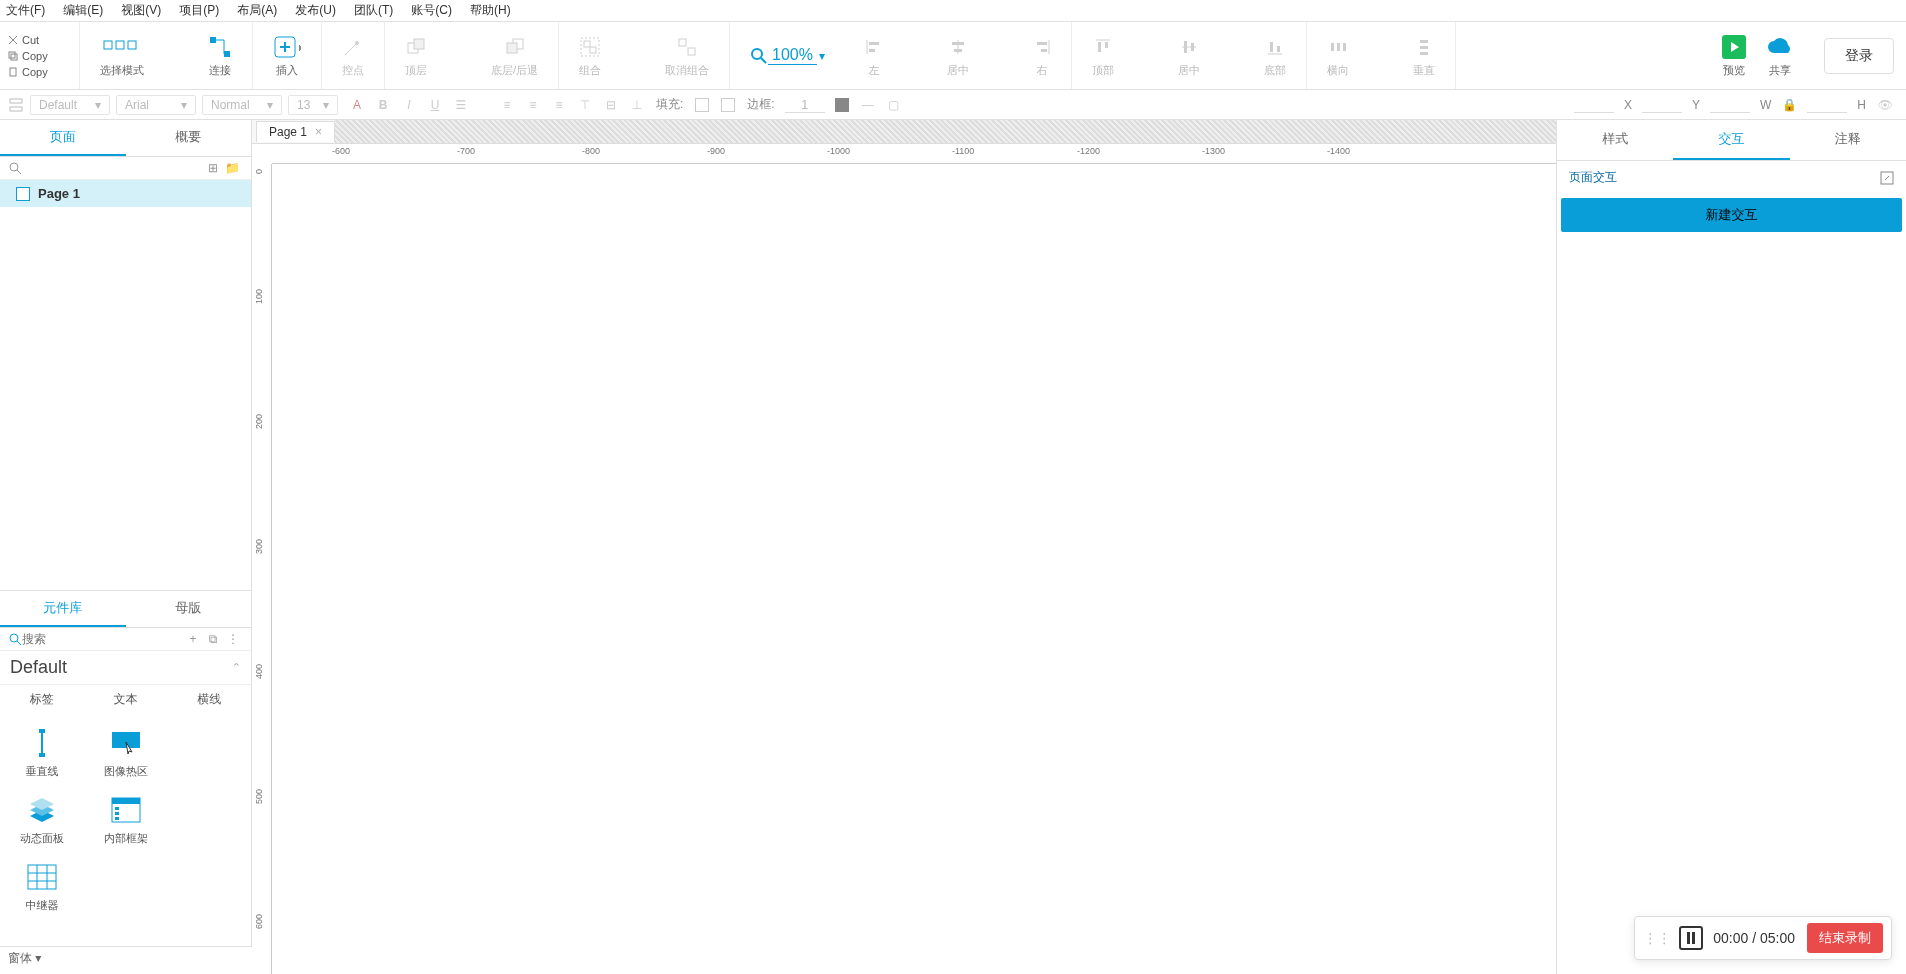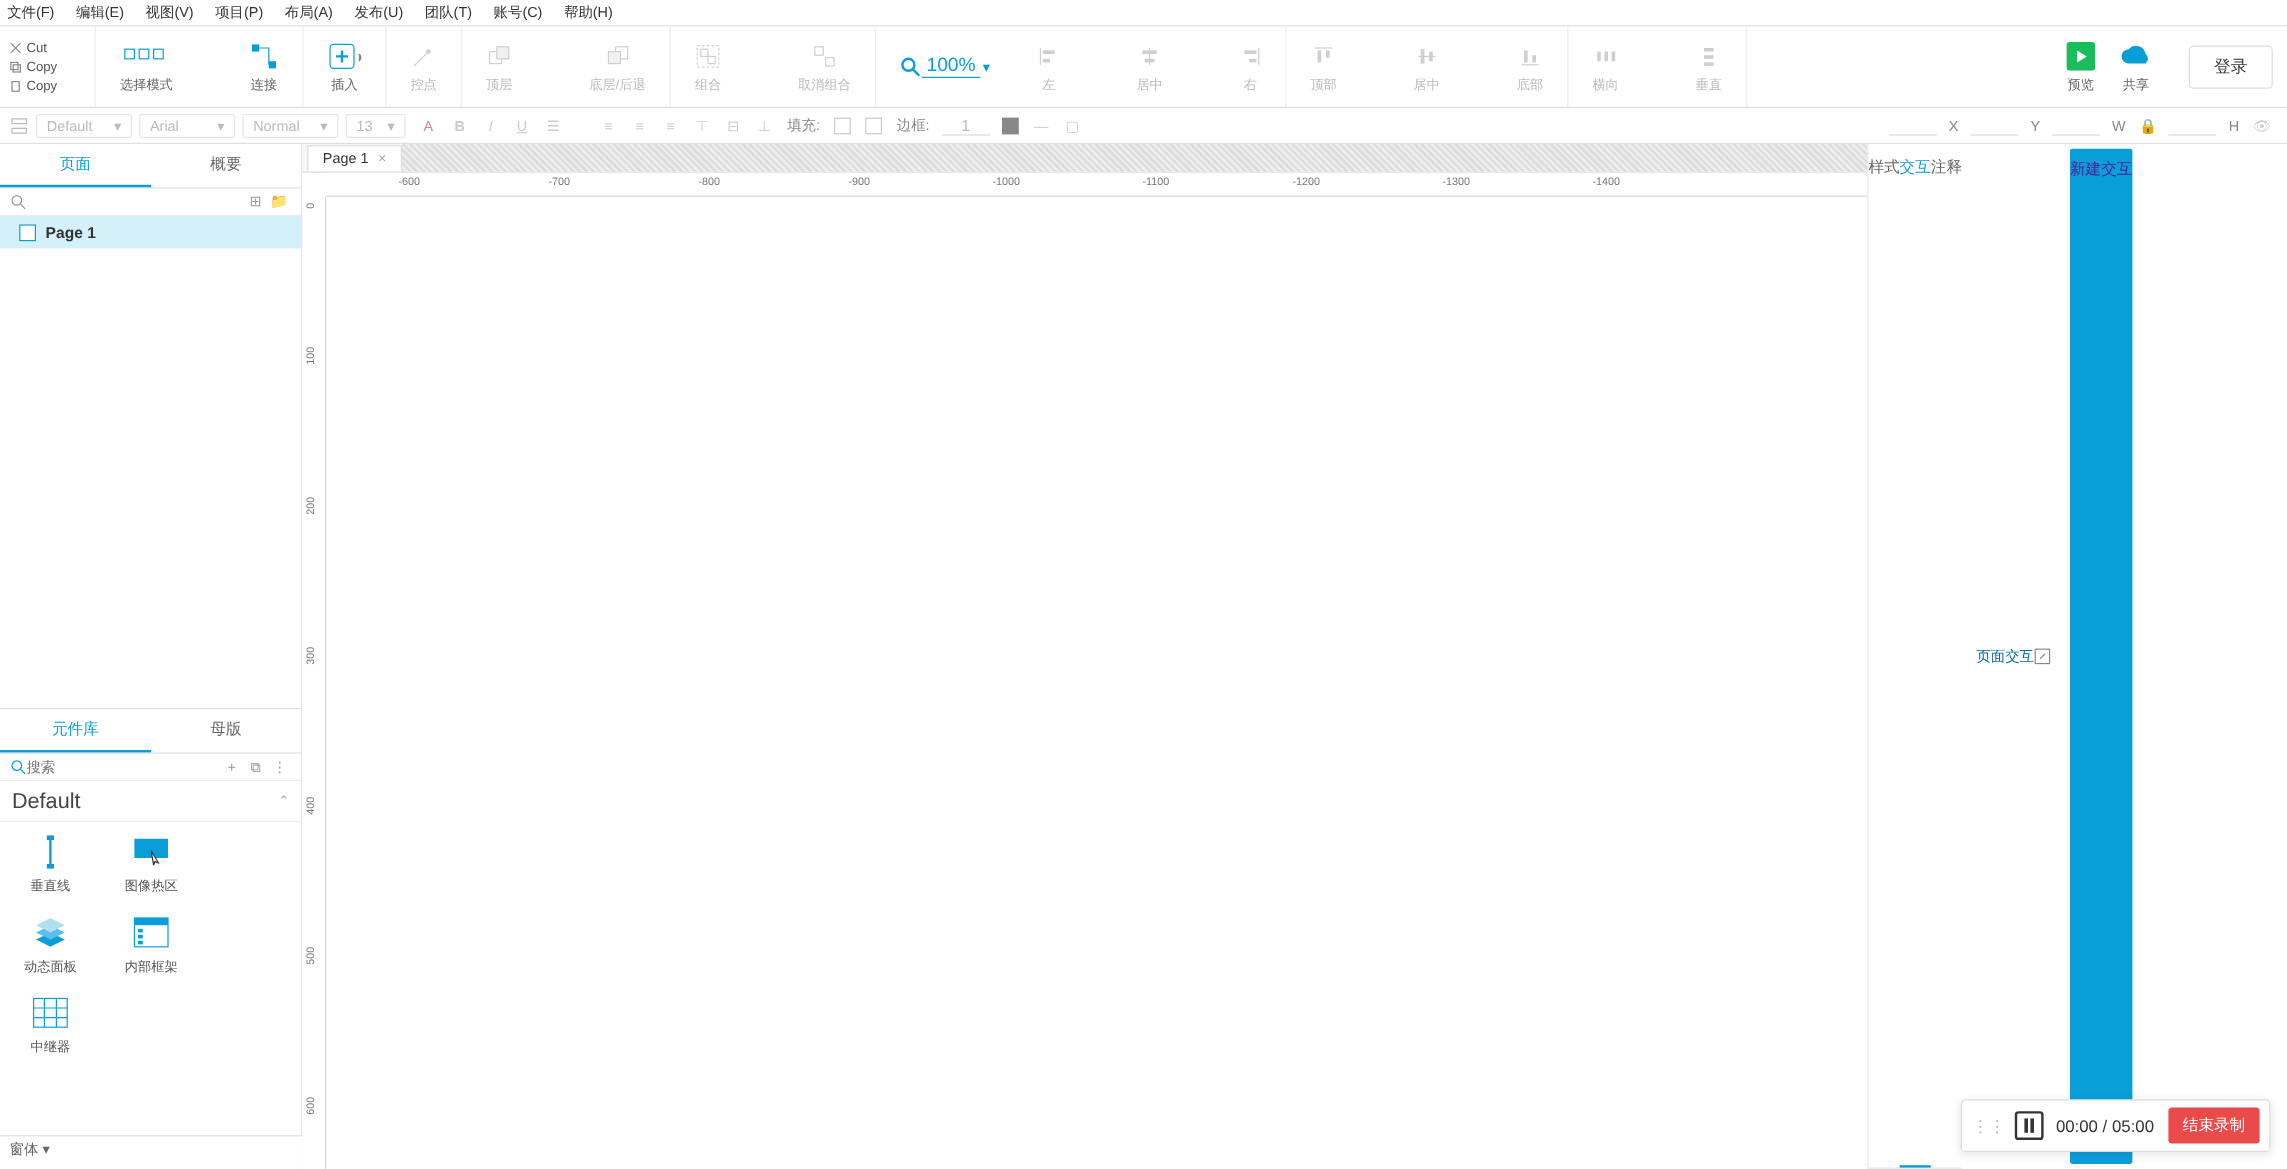--- a/index.html
+++ b/index.html
@@ -56,26 +56,26 @@
 .canvas-area { flex: 1; position: relative; background: #fff; }
 .tab-bar { height: 24px; display: flex; align-items: center; background: #f7f7f7; border-bottom: 1px solid #ddd; }
 .tab { background: #fff; border: 1px solid #ddd; border-bottom: none; padding: 3px 12px; font-size: 12px; display: flex; align-items: center; margin-left: 4px; }
 .tab .x { margin-left: 8px; color: #aaa; cursor: pointer; }
 .ruler-h { height: 20px; margin-left: 20px; position: relative; border-bottom: 1px solid #ccc; background: #fff; font-size: 9px; color: #777; }
 .ruler-h span { position: absolute; top: 2px; }
 .ruler-v { width: 20px; position: absolute; top: 44px; left: 0; bottom: 0; border-right: 1px solid #ccc; font-size: 9px; color: #777; }
 .ruler-v span { position: absolute; left: 2px; writing-mode: vertical-rl; transform: rotate(180deg); }
 .canvas { position: absolute; top: 44px; left: 20px; right: 0; bottom: 0; background: #fff; }
 
-.right-panel { width: 350px; border-left: 1px solid #e0e0e0; display: flex; flex-direction: row; }
+.right-panel { width: 350px; border-left: 1px solid #e0e0e0; display: flex; flex-direction: column; }
 .rp-tabs { display: flex; border-bottom: 1px solid #e0e0e0; }
 .rp-tab { flex: 1; text-align: center; padding: 10px 0; cursor: pointer; font-size: 13px; color: #666; }
 .rp-tab.active { color: #0a9ed9; border-bottom: 2px solid #0a9ed9; font-weight: 500; }
 .rp-head { display: flex; justify-content: space-between; align-items: center; padding: 8px 12px; font-size: 12px; color: #0369a1; }
-.new-int-btn { margin: 4px 4px; background: #0a9ed9; color: #4c1d95; text-align: center; padding: 8px 0; border-radius: 2px; cursor: pointer; font-size: 13px; }
+.new-int-btn { margin: 4px 4px; background: #0a9ed9; color: #000000; text-align: center; padding: 8px 0; border-radius: 2px; cursor: pointer; font-size: 13px; }
 .int-empty { text-align: center; color: #888; font-size: 12px; padding: 20px 30px; line-height: 1.6; }
 .int-empty svg { display: block; margin: 10px auto 16px; }
 
 .rec-bar { position: absolute; bottom: 14px; right: 14px; background: #fff; border: 1px solid #ddd; border-radius: 4px; box-shadow: 0 2px 8px rgba(0,0,0,0.1); display: flex; align-items: center; padding: 6px 8px; }
 .rec-bar .drag { color: #bbb; margin-right: 8px; cursor: move; font-size: 14px; }
 .rec-bar .pause { width: 24px; height: 24px; border: 2px solid #333; border-radius: 3px; display: flex; align-items: center; justify-content: center; margin-right: 10px; cursor: pointer; }
 .rec-bar .pause div { width: 3px; height: 12px; background: #333; margin: 0 1px; }
 .rec-bar .time { font-size: 14px; color: #333; margin-right: 12px; }
 .rec-bar .stop { background: #e94b4b; color: #fff; padding: 6px 12px; border-radius: 3px; cursor: pointer; font-size: 13px; }
 
@@ -429,20 +429,25 @@
           </svg>
         <input placeholder="搜索" style="">
         <div class="ic">+</div>
         <div class="ic">⧉</div>
         <div class="ic">⋮</div>
       </div>
       <div class="lib-head">
           <span>Default</span>
           <span style="font-size:11px;color:#aaa">⌃</span>
         </div>
+      <div class="lib-cats">
+        <span>标签</span>
+        <span>文本</span>
+        <span>横线</span>
+      </div>
       <div class="lib-items">
         <div class="lib-it">
             <div class="thumb">
               <svg width="20" height="28">
                 <line x1="10" y1="2" x2="10" y2="26" stroke="#0a9ed9" stroke-width="2"></line>
                 <rect x="7" y="0" width="6" height="4" fill="#0a9ed9"></rect>
                 <rect x="7" y="24" width="6" height="4" fill="#0a9ed9"></rect>
               </svg>
             </div>
             <div class="lbl">垂直线</div>

